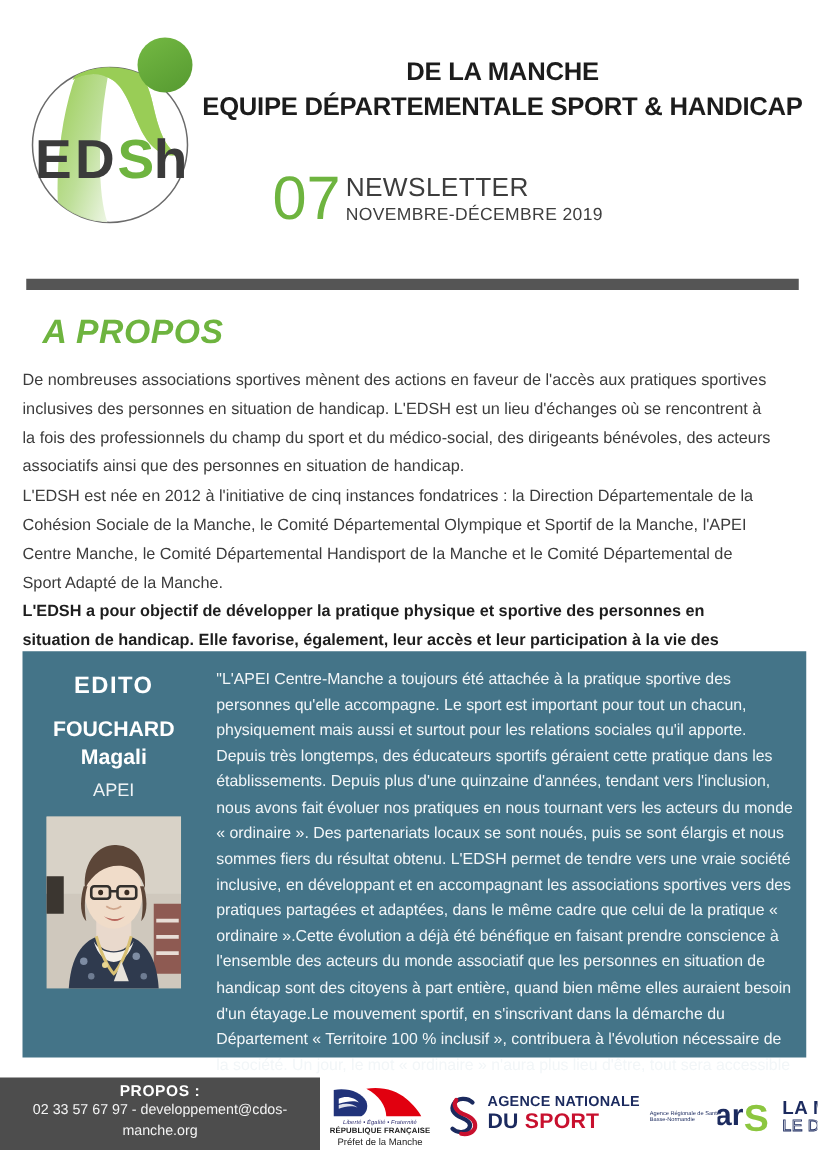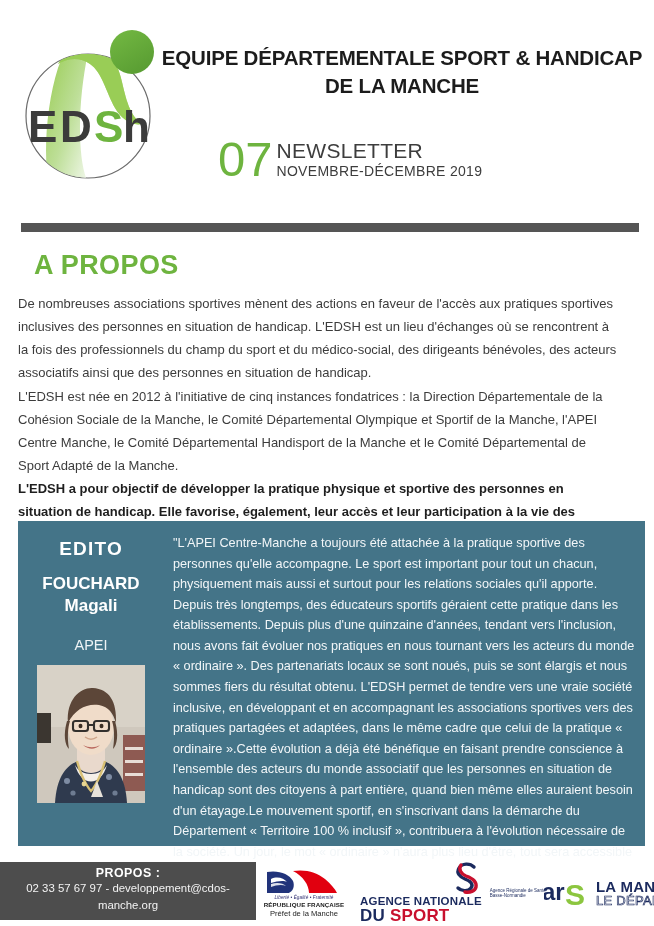--- a/index.html
+++ b/index.html
@@ -89,20 +89,21 @@
 
   
   .section-heading {
     position: absolute;
     left: 34px;
     top: 250px;
     font-size: 27px;
     font-weight: bold;
     color: #6eb43f;
     letter-spacing: 0.4px;
+    font-style: italic;
   }
 
   .apropos-body {
     position: absolute;
     left: 18px;
     top: 292px;
     width: 600px;
     font-size: 13px;
     line-height: 1.78;
     color: #3c3c3c;
@@ -139,21 +140,21 @@
     font-weight: bold;
     letter-spacing: 1.2px;
   }
   .edito-person {
     margin-top: 13px;
     font-size: 17px;
     font-weight: bold;
     line-height: 1.32;
   }
   .edito-org {
-    margin-top: 19px;
+    margin-top: 7px;
     font-size: 14.5px;
     font-weight: 400;
     color: #eef3f5;
   }
   .edito-photo {
     margin: 12px auto 0;
     width: 108px;
     height: 138px;
     overflow: hidden;
   }
@@ -228,21 +229,21 @@
     color: #1b1b1b;
     letter-spacing: 0.1px;
     margin-top: 1px;
   }
   .fr-pref {
     font-size: 7.6px;
     color: #1b1b1b;
     margin-top: 1px;
   }
 
-  .ans-logo { display: flex; align-items: flex-end; margin-left: 6px; flex-direction: column; }
+  .ans-logo { display: flex; align-items: flex-start; margin-left: 6px; }
   .ans-mark { width: 30px; height: 34px; }
   .ans-text { margin-left: 4px; line-height: 1.05; }
   .ans-l1 { font-size: 11.5px; font-weight: bold; color: #1b2a5e; letter-spacing: 0.2px; }
   .ans-l2 { font-size: 17px; font-weight: bold; color: #1b2a5e; letter-spacing: 0.2px; }
   .ans-l2 span { color: #c8102e; }
 
   .ars-logo { display: flex; align-items: center; margin-left: 8px; }
   .ars-sub { margin-right: -2px; }
   .ars-s1 { font-size: 4.5px; color: #1b2a5e; white-space: nowrap; }
   .ars-s2 { font-size: 4.5px; color: #1b2a5e; white-space: nowrap; }
@@ -288,22 +289,22 @@
       </g>
       <circle cx="118" cy="24" r="22" fill="url(#dotGrad)"></circle>
       <text x="14" y="114" font-family="'Liberation Sans', sans-serif" font-size="44" font-weight="bold" fill="#3b3b3b">E</text>
       <text x="46" y="114" font-family="'Liberation Sans', sans-serif" font-size="44" font-weight="bold" fill="#3b3b3b">D</text>
       <text x="80" y="114" font-family="'Liberation Sans', sans-serif" font-size="44" font-weight="bold" fill="#6eb43f">S</text>
       <text x="109" y="114" font-family="'Liberation Sans', sans-serif" font-size="44" font-weight="bold" fill="#3b3b3b">h</text>
     </svg>
   </div>
 
   <div class="org-title">
+    <div>DE LA MANCHE</div>
     <div>EQUIPE DÉPARTEMENTALE SPORT &amp; HANDICAP</div>
-    <div>DE LA MANCHE</div>
   </div>
 
   <div class="issue-row">
     <div class="issue-number">07</div>
     <div class="issue-lines">
       <div class="issue-line1">NEWSLETTER</div>
       <div class="issue-line2">NOVEMBRE-DÉCEMBRE 2019</div>
     </div>
   </div>
 </div>

